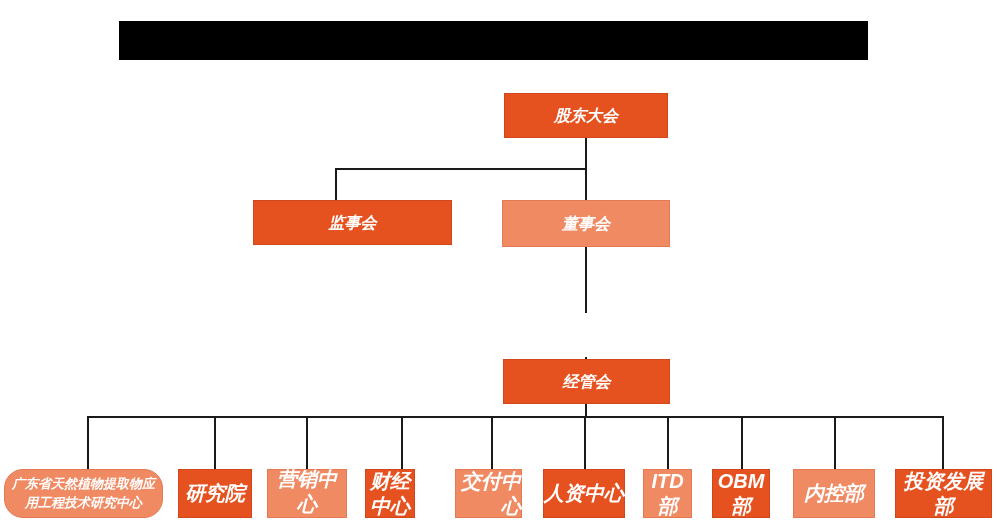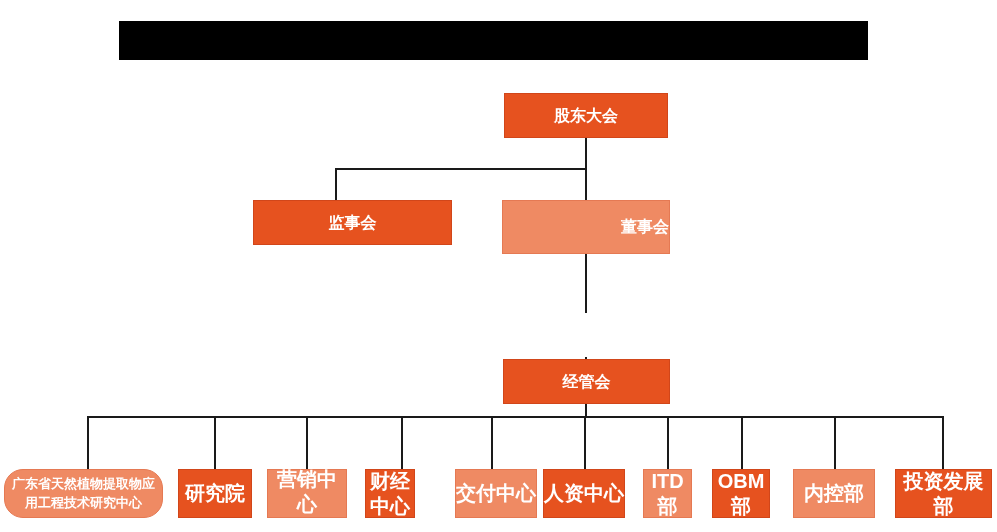--- a/index.html
+++ b/index.html
@@ -7,20 +7,21 @@
     padding: 0;
     background: #ffffff;
     font-family: "Liberation Sans", "DejaVu Sans", sans-serif;
   }
   .canvas {
     position: relative;
     width: 997px;
     height: 532px;
     background: #ffffff;
     overflow: hidden;
+    font-style: italic;
   }
   .redacted-bar {
     position: absolute;
     left: 119px;
     top: 21px;
     width: 749px;
     height: 39px;
     background: var(--redacted, #000000);
   }
   .line {
@@ -85,21 +86,21 @@
   <div class="line" style="left:834px; top:416px; width:2px; height:53px;"></div>
   <div class="line" style="left:942px; top:416px; width:2px; height:53px;"></div>
 
   <div class="box primary" style="left:504px; top:93px; width:164px; height:45px;">
     <span>股东大会</span>
   </div>
 
   <div class="box primary" style="left:253px; top:200px; width:199px; height:45px;">
     <span>监事会</span>
   </div>
-  <div class="box secondary" style="left:502px; top:200px; width:168px; height:54px;justify-content:flex-end;">
+  <div class="box secondary" style="left:502px; top:200px; width:168px; height:47px;">
     <span>董事会</span>
   </div>
 
   <div class="box primary" style="left:503px; top:312px; width:167px; height:45px;margin-top:47px;">
     <span>经管会</span>
   </div>
 
   <div class="box secondary dept small" style="left:4px; top:469px; width:159px; height:49px;">
     <span>
       <span class="ln">广东省天然植物提取物应</span>
@@ -108,21 +109,21 @@
   </div>
   <div class="box primary dept" style="left:178px; top:469px; width:74px; height:49px;">
     <span>研究院</span>
   </div>
   <div class="box secondary dept" style="left:267px; top:469px; width:80px; height:49px;align-items:flex-end;">
     <span>营销中心</span>
   </div>
   <div class="box primary dept" style="left:365px; top:469px; width:50px; height:49px;">
     <span>财经中心</span>
   </div>
-  <div class="box secondary dept" style="left:455px; top:469px; width:82px; height:49px;">
+  <div class="box secondary dept" style="left:455px; top:469px; width:67px; height:49px;text-align:right;">
     <span>交付中心</span>
   </div>
   <div class="box primary dept" style="left:543px; top:469px; width:82px; height:49px;text-align:center;">
     <span>人资中心</span>
   </div>
   <div class="box secondary dept" style="left:643px; top:469px; width:49px; height:49px;justify-content:center;">
     <span>ITD部</span>
   </div>
   <div class="box primary dept" style="left:712px; top:469px; width:58px; height:49px;">
     <span>OBM部</span>

